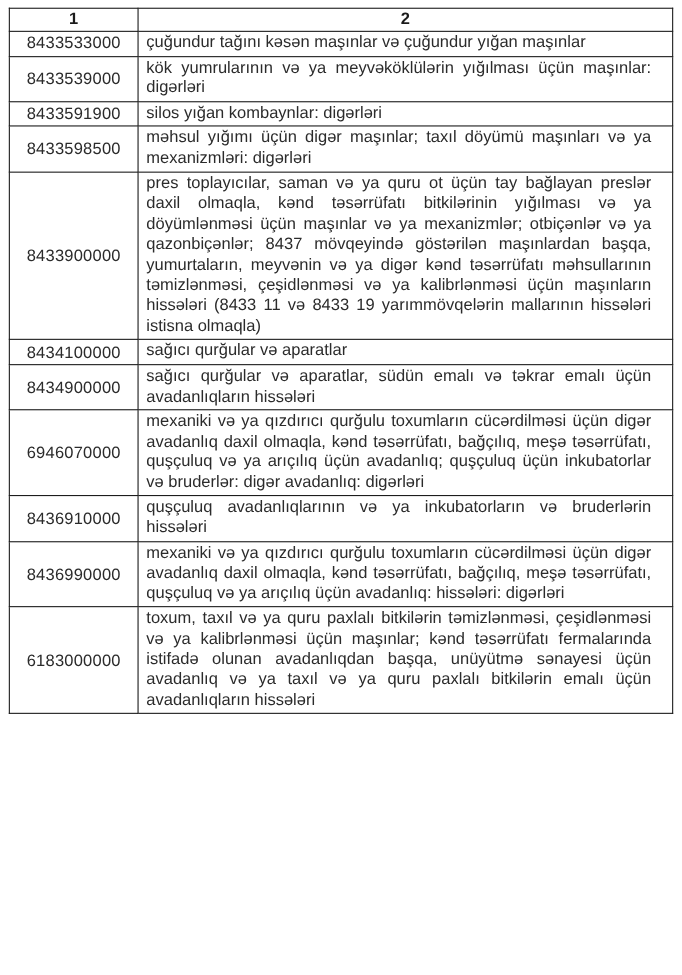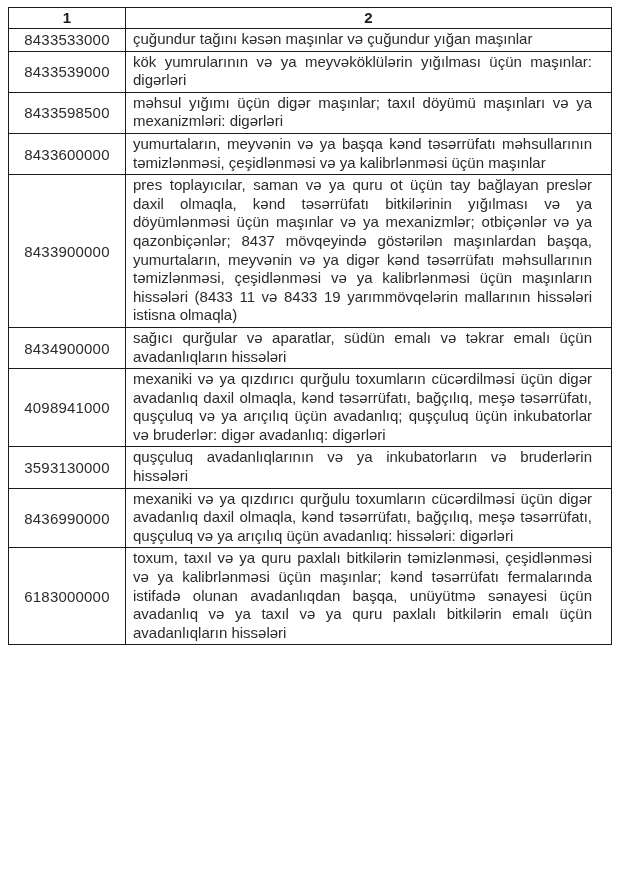--- a/index.html
+++ b/index.html
@@ -74,41 +74,45 @@
     <tbody>
         <tr>
           <td class="code">8433533000</td>
           <td class="desc">çuğundur tağını kəsən maşınlar və çuğundur yığan maşınlar</td>
         </tr>
         <tr>
           <td class="code">8433539000</td>
           <td class="desc">kök yumrularının və ya meyvəköklülərin yığılması üçün maşınlar: digərləri</td>
         </tr>
         <tr>
+          <td class="code">8433591900</td>
+          <td class="desc">silos yığan kombaynlar: digərləri</td>
+        </tr>
+        <tr>
           <td class="code">8433598500</td>
           <td class="desc">məhsul yığımı üçün digər maşınlar; taxıl döyümü maşınları və ya mexanizmləri: digərləri</td>
-        </tr>
-        <tr>
-          <td class="code">8433600000</td>
-          <td class="desc">yumurtaların, meyvənin və ya başqa kənd təsərrüfatı məhsullarının təmizlənməsi, çeşidlənməsi və ya kalibrlənməsi üçün maşınlar</td>
         </tr>
         <tr>
           <td class="code">8433900000</td>
           <td class="desc">pres toplayıcılar, saman və ya quru ot üçün tay bağlayan preslər daxil olmaqla, kənd təsərrüfatı bitkilərinin yığılması və ya döyümlənməsi üçün maşınlar və ya mexanizmlər; otbiçənlər və ya qazonbiçənlər; 8437 mövqeyində göstərilən maşınlardan başqa, yumurtaların, meyvənin və ya digər kənd təsərrüfatı məhsullarının təmizlənməsi, çeşidlənməsi və ya kalibrlənməsi üçün maşınların hissələri (8433 11 və 8433 19 yarımmövqelərin mallarının hissələri istisna olmaqla)</td>
         </tr>
         <tr>
+          <td class="code">8434100000</td>
+          <td class="desc">sağıcı qurğular və aparatlar</td>
+        </tr>
+        <tr>
           <td class="code">8434900000</td>
           <td class="desc">sağıcı qurğular və aparatlar, südün emalı və təkrar emalı üçün avadanlıqların hissələri</td>
         </tr>
         <tr>
-          <td class="code">4098941000</td>
+          <td class="code">6946070000</td>
           <td class="desc">mexaniki və ya qızdırıcı qurğulu toxumların cücərdilməsi üçün digər avadanlıq daxil olmaqla, kənd təsərrüfatı, bağçılıq, meşə təsərrüfatı, quşçuluq və ya arıçılıq üçün avadanlıq; quşçuluq üçün inkubatorlar və bruderlər: digər avadanlıq: digərləri</td>
         </tr>
         <tr>
-          <td class="code">3593130000</td>
+          <td class="code">8436910000</td>
           <td class="desc">quşçuluq avadanlıqlarının və ya inkubatorların və bruderlərin hissələri</td>
         </tr>
         <tr>
           <td class="code">8436990000</td>
           <td class="desc">mexaniki və ya qızdırıcı qurğulu toxumların cücərdilməsi üçün digər avadanlıq daxil olmaqla, kənd təsərrüfatı, bağçılıq, meşə təsərrüfatı, quşçuluq və ya arıçılıq üçün avadanlıq: hissələri: digərləri</td>
         </tr>
         <tr>
           <td class="code">6183000000</td>
           <td class="desc">toxum, taxıl və ya quru paxlalı bitkilərin təmizlənməsi, çeşidlənməsi və ya kalibrlənməsi üçün maşınlar; kənd təsərrüfatı fermalarında istifadə olunan avadanlıqdan başqa, unüyütmə sənayesi üçün avadanlıq və ya taxıl və ya quru paxlalı bitkilərin emalı üçün avadanlıqların hissələri</td>
         </tr>

